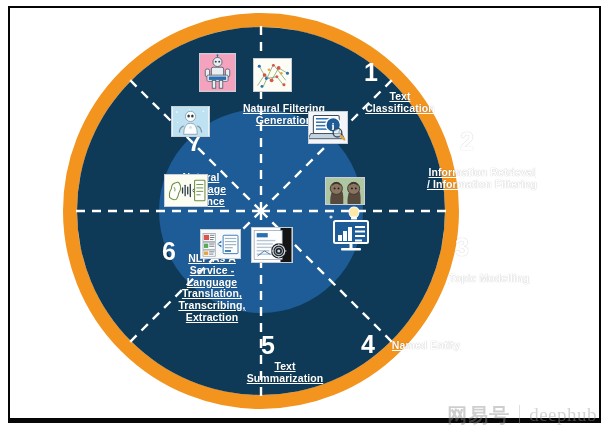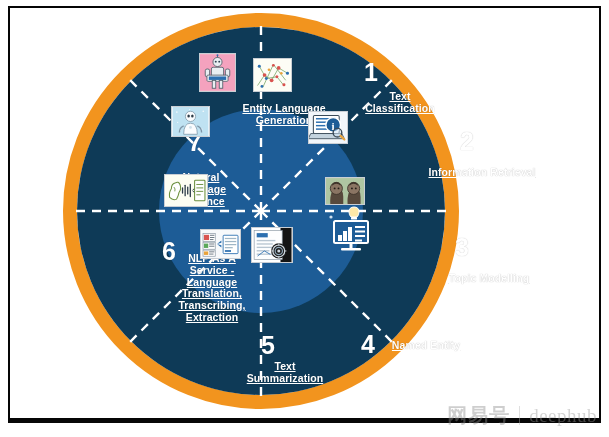--- a/index.html
+++ b/index.html
@@ -119,21 +119,21 @@
     height: 48px;
   }
   #center-hub svg { display: block; width: 100%; height: 100%; }
 
   
   #watermark {
     position: absolute;
     right: 12px;
     bottom: 12px;
     display: flex;
-    align-items: flex-end;
+    align-items: flex-start;
     gap: 9px;
     opacity: 0.42;
     user-select: none;
   }
   #wm-cn {
     font-size: 20px;
     font-weight: bold;
     color: #8d8d8d;
     letter-spacing: 1px;
     line-height: 1;
@@ -191,20 +191,21 @@
     <div class="seg-num n7">7</div>
     <div class="seg-num n8">8</div>
 
     <div class="seg-label seg-title t1">
       <div>Text</div>
       <div>Classification</div>
     </div>
 
     <div class="seg-label seg-title t2">
       <div>Information Retrieval</div>
+      <div>/ Information Filtering</div>
     </div>
 
     <div class="seg-label seg-title t3">
       <div>Topic Modelling</div>
     </div>
 
     <div class="seg-label seg-title t4">
       <div>Named Entity</div>
     </div>
 
@@ -222,21 +223,21 @@
       <div>Extraction</div>
     </div>
 
     <div class="seg-label seg-title t7">
       <div>Natural</div>
       <div>Language</div>
       <div>Inference</div>
     </div>
 
     <div class="seg-label seg-title t8">
-      <div>Entity Language</div>
+      <div>Natural Filtering</div>
       <div>Generation</div>
     </div>
 
     <div class="icon-tile" style="left:136px; top:40px; width:37px; height:39px;">
       <svg viewBox="0 0 40 42" xmlns="http://www.w3.org/2000/svg">
         <rect width="40" height="42" fill="#F4A2BE"></rect>
         <circle cx="20" cy="9" r="5.2" fill="#E9EEF2" stroke="#53606b" stroke-width="1"></circle>
         <circle cx="18" cy="8.6" r="1.1" fill="#2c3e50"></circle>
         <circle cx="22" cy="8.6" r="1.1" fill="#2c3e50"></circle>
         <line x1="20" y1="3.8" x2="20" y2="1.5" stroke="#53606b" stroke-width="1"></line>

